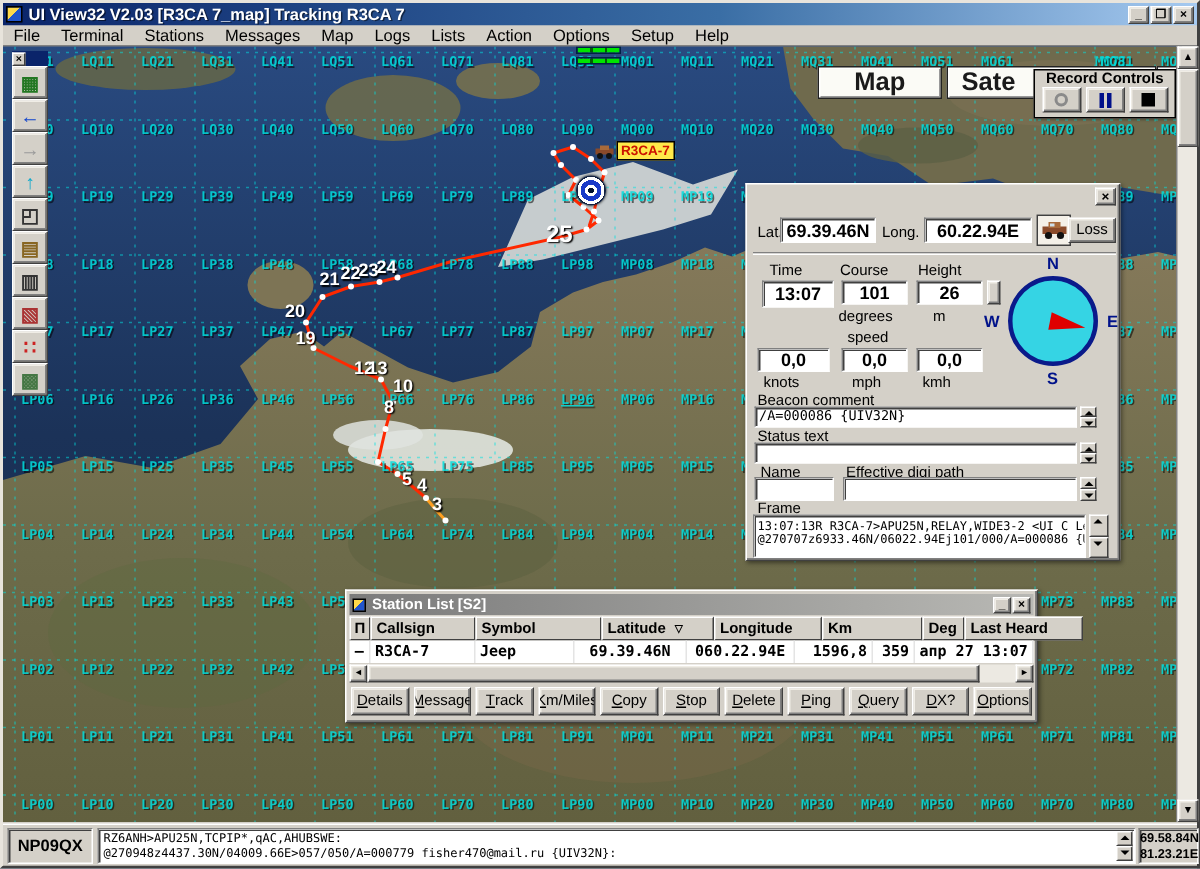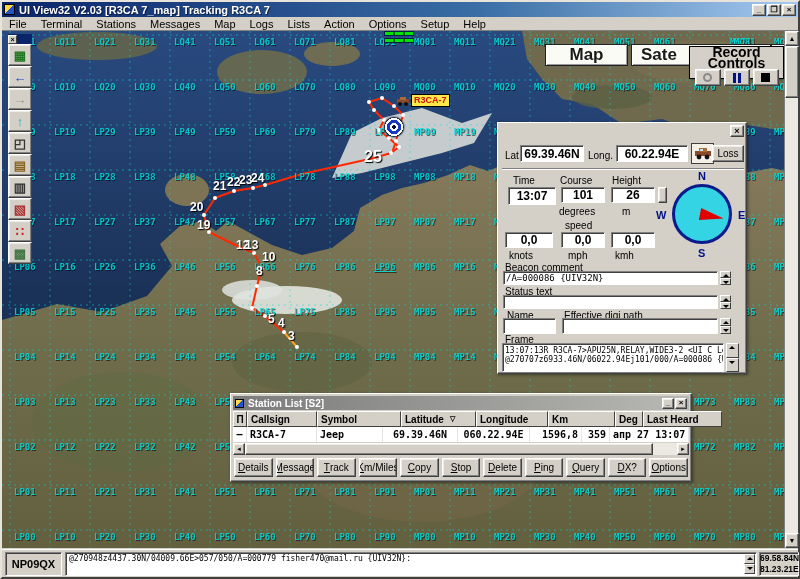--- a/index.html
+++ b/index.html
@@ -38,21 +38,21 @@
   
   #toolbar { position:absolute; left:6px; top:3px; width:24px; }
   .tb-title { height:10px; background:#0a246a; display:flex; align-items:center; }
   .tb-close { width:9px; height:9px; background:#d4d0c8; border:1px solid; border-color:#fff #404040 #404040 #fff; font-size:7px; line-height:7px; text-align:center; font-weight:bold; }
   .tb-btn { width:24px; height:22px; font-size:13px; font-weight:bold; }
 
   
   .map-type-btn { position:absolute; background:#fbfbf6; border:1px solid #222; box-shadow:inset 1px 1px 0 #fff, inset -1px -1px 0 #999; color:#1a1a1a; font-weight:bold; font-size:17px; display:flex; align-items:center; }
   
   #recctl { position:absolute; left:687px; top:15px; width:95px; height:33px; background:#d4d0c8; border:1px solid #000; box-shadow:1px 1px 2px rgba(0,0,0,.4); }
-  #recctl .rc-title { font-size:14px; font-weight:bold; text-align:center; line-height:11px; }
+  #recctl .rc-title { font-size:10px; font-weight:bold; text-align:center; line-height:11px; }
   #recctl .rc-row { display:flex; justify-content:center; gap:3px; }
   .rc-btn { width:26px; height:17px; }
   .g-rec { width:9px; height:9px; border-radius:50%; border:2px solid #8a8a8a; }
   .g-pause { display:flex; gap:2px; } .g-pause i { display:block; width:3px; height:10px; background:#00108a; }
   .g-stop { width:9px; height:9px; background:#000; }
 
   
   #vsb { position:absolute; right:0px; top:29px; width:14px; height:517px; background:#ece9e2; border-left:1px solid #808080; }
   .sb-btn { position:absolute; left:0; width:14px; height:15px; font-size:7px; }
   .sb-thumb { position:absolute; left:0; top:15px; width:14px; height:52px; }
@@ -671,20 +671,21 @@
         <button class="sl-btn btn raised"><u>P</u>ing</button>
         <button class="sl-btn btn raised"><u>Q</u>uery</button>
         <button class="sl-btn btn raised"><u>D</u>X?</button>
         <button class="sl-btn btn raised"><u>O</u>ptions</button>
       </div>
   </div>
 
   <div id="statusbar">
     <div class="sb-box sunken" id="sb-loc">NP09QX</div>
     <div class="sb-box sunken" id="sb-mon">
+      <div>RZ6ANH&gt;APU25N,TCPIP*,qAC,AHUBSWE:</div>
       <div>@270948z4437.30N/04009.66E&gt;057/050/A=000779 fisher470@mail.ru {UIV32N}:</div>
       <div class="spin" id="sb-mon-spin">
           <b class="up"></b>
           <b class="dn"></b>
         </div>
     </div>
     <div class="sb-box sunken" id="sb-coord">
       <div>69.58.84N</div>
       <div>81.23.21E</div>
     </div>

